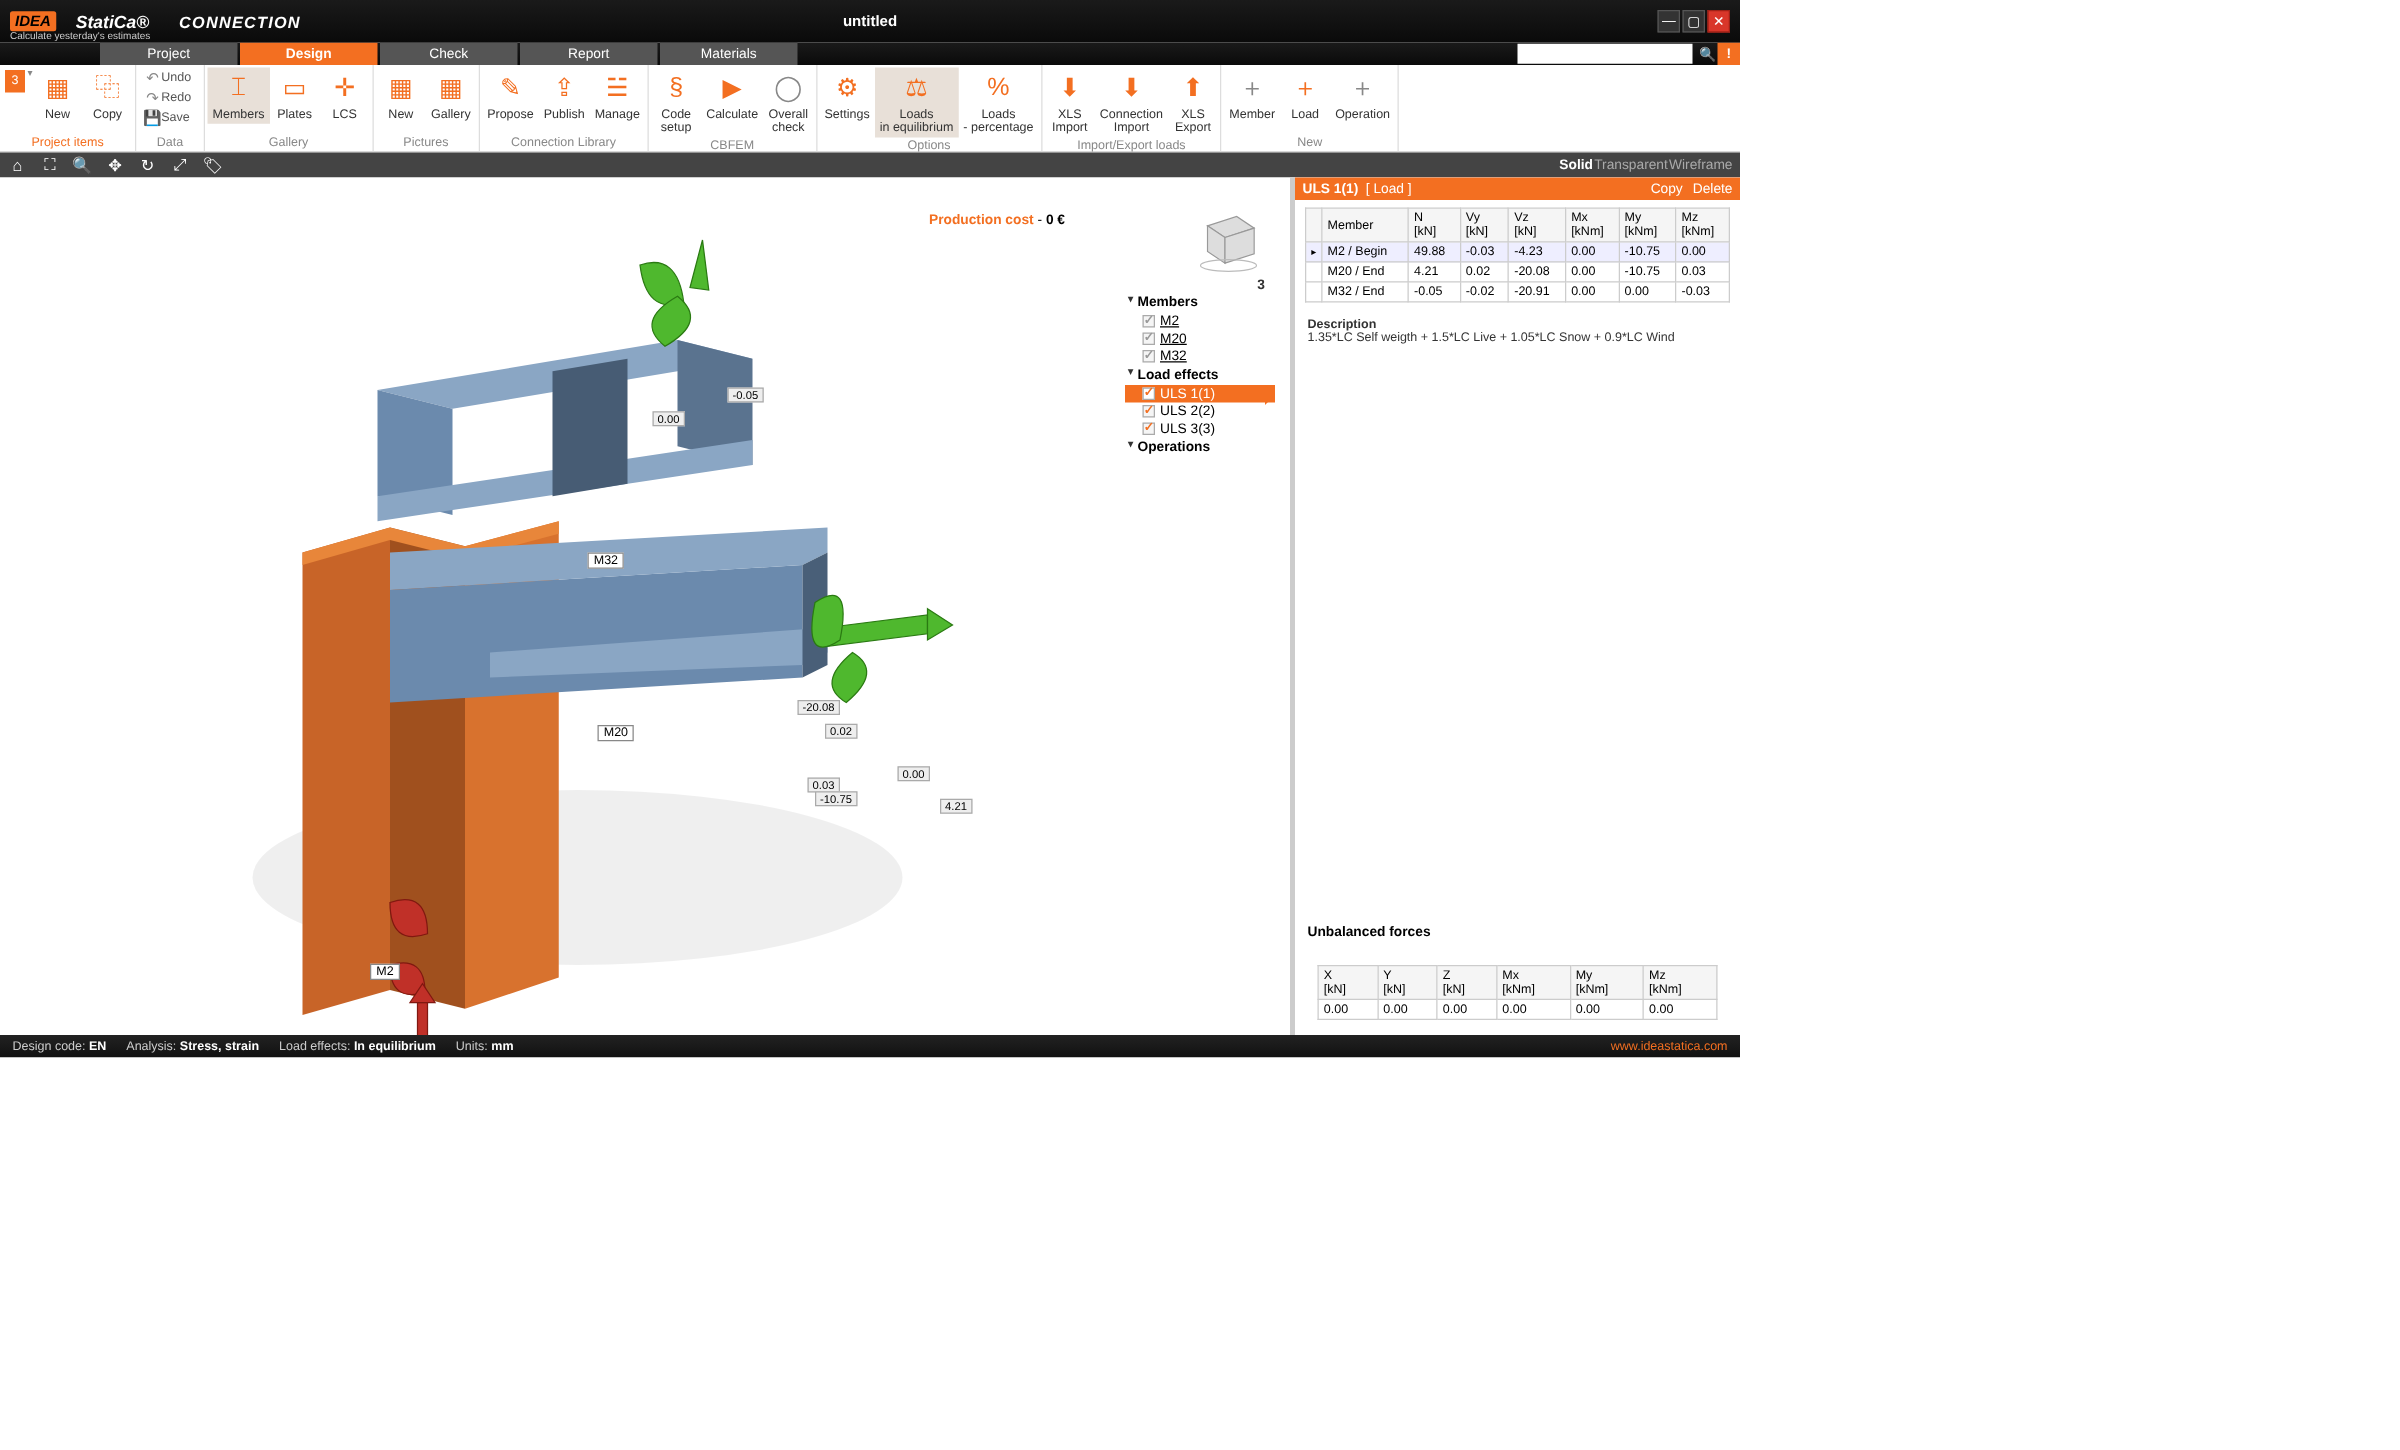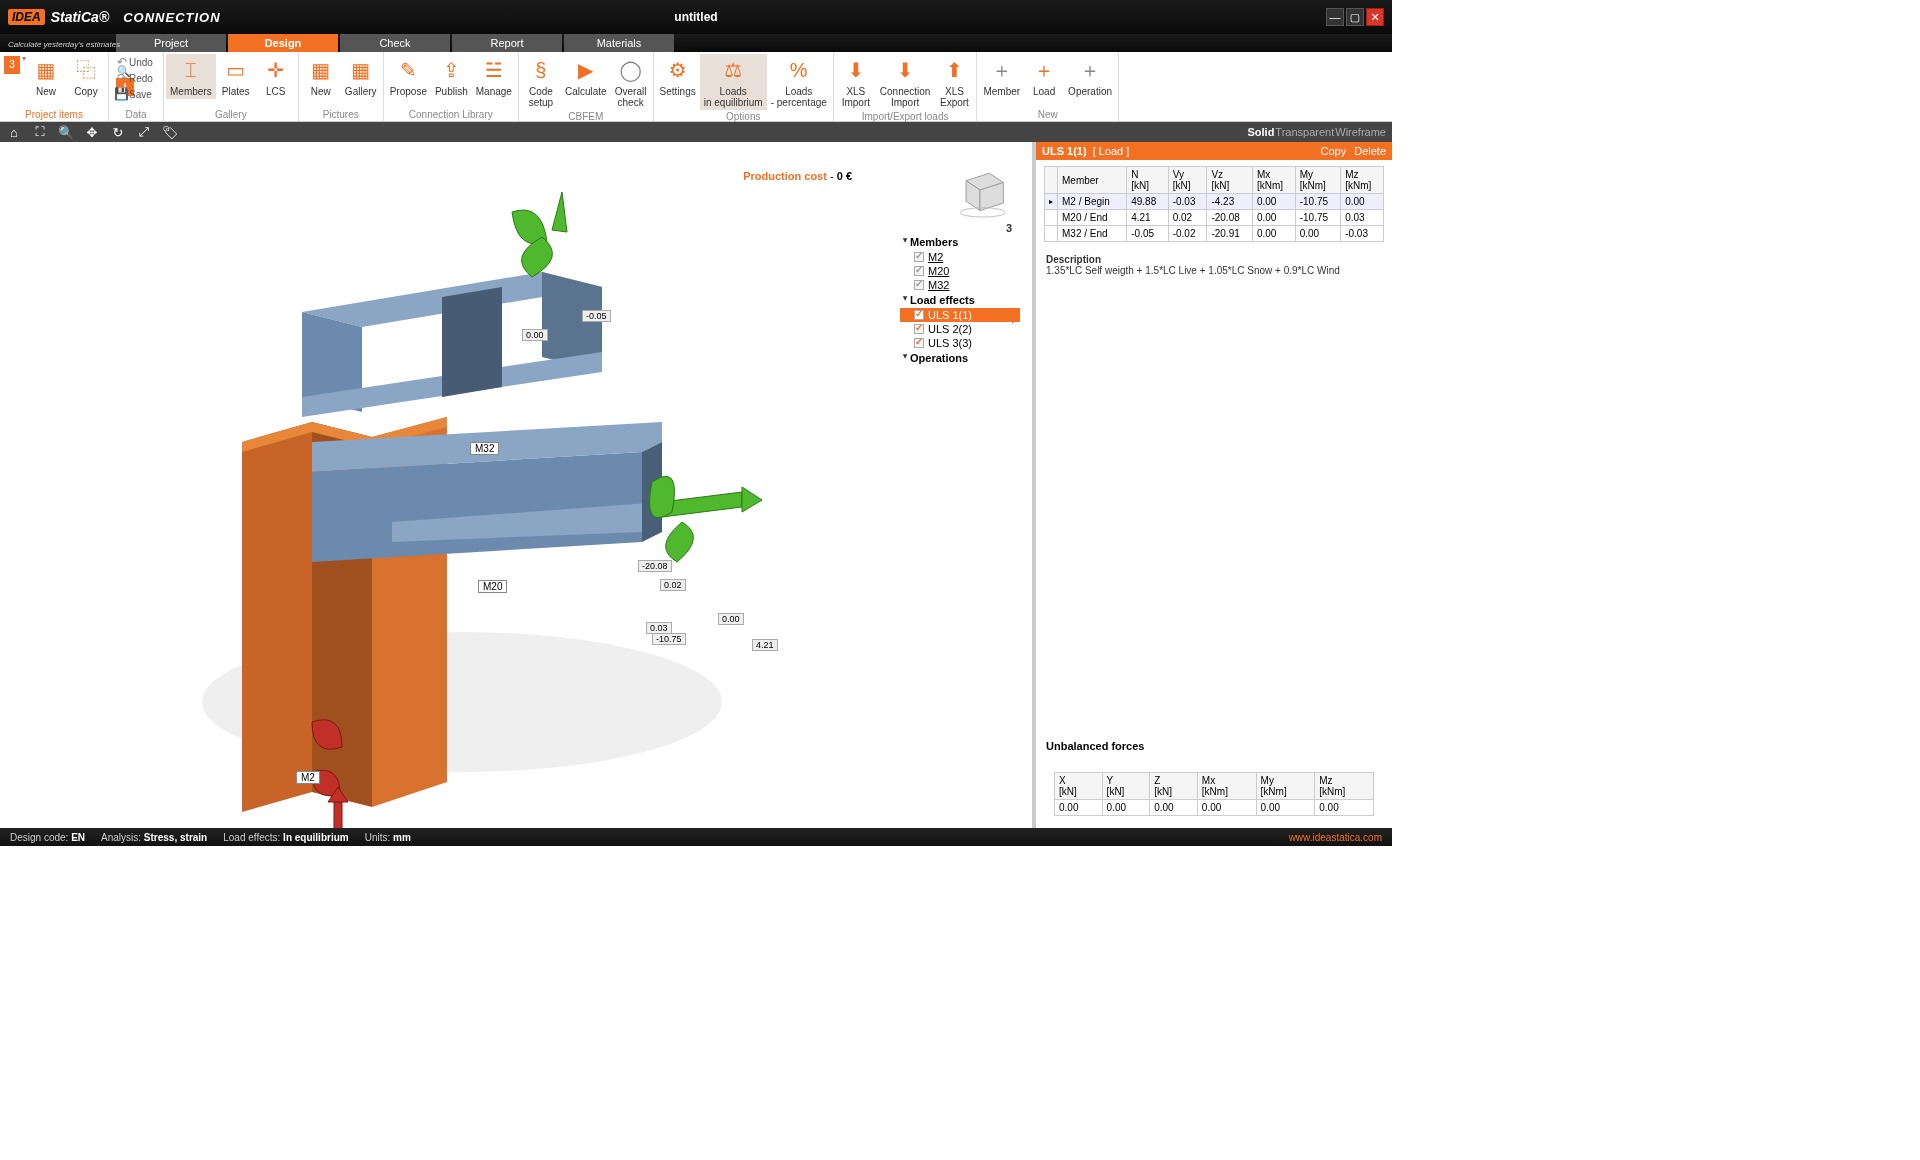--- a/index.html
+++ b/index.html
@@ -1,31 +1,31 @@
 <!DOCTYPE html>
 <html><head>
 <meta charset="utf-8">
 <style>
 * { box-sizing: border-box; margin: 0; padding: 0; }
 body { font-family: "Segoe UI", Arial, sans-serif; font-size: 11px; background: #fff; overflow: hidden; width: 1392px; height: 846px; }
 
 
 .titlebar { height: 34px; background: linear-gradient(#1a1a1a,#0a0a0a); display: flex; align-items: center; color: #fff; padding: 0 8px; position: relative; }
-.titlebar .logo { display: flex; align-items: center; gap: 6px; text-align: right; }
+.titlebar .logo { display: flex; align-items: center; gap: 16px; text-align: right; }
 .titlebar .logo-img { background:#f36f21; color:#000; font-weight:bold; font-style:italic; padding:1px 4px; border-radius:2px; font-size:12px;}
 .titlebar .logo-text { font-style: italic; font-weight: bold; font-size: 14px; }
 .titlebar .app-name { font-style: italic; font-weight: bold; font-size: 13px; margin-left: 8px; letter-spacing:1px;}
-.titlebar .tagline { position:absolute; left:8px; top:40px; font-size:8px; font-style:italic; color:#ccc;}
+.titlebar .tagline { position:absolute; left:8px; top:24px; font-size:8px; color:#ccc;}
 .titlebar .doc-title { position: absolute; left:50%; transform:translateX(-50%); font-size: 12px; font-weight: bold; }
 .titlebar .win-controls { margin-left: auto; display: flex; gap: 2px; }
 .titlebar .win-btn { width:18px; height:18px; background:#333; color:#fff; display:flex; align-items:center; justify-content:center; font-size:11px; cursor:pointer; border:1px solid #555;}
 .titlebar .win-btn.close { background:#d9362a; border-color:#a02016;}
 
 
-.navrow { height: 18px; background: linear-gradient(#1a1a1a,#0a0a0a); display:flex; align-items:stretch; padding-left:116px;flex-direction:column;}
+.navrow { height: 18px; background: linear-gradient(#1a1a1a,#0a0a0a); display:flex; align-items:stretch; padding-left:80px;}
 .navrow .navtab { width:110px; text-align:center; color:#fff; font-size:11px; line-height:18px; background:#555; margin-right:2px; cursor:pointer;}
 .navrow .navtab.active { background:#f36f21; font-weight:bold;}
 .navrow .spacer { flex:1;}
 .navrow .search { width:140px; height:16px; background:#fff; margin:1px 4px; border:none; font-size:10px; padding:0 4px;}
 .navrow .search-icon { width:16px; color:#888; display:flex; align-items:center; justify-content:center;}
 .navrow .help { width:18px; background:#f36f21; color:#fff; text-align:center; line-height:18px; font-weight:bold;}
 
 
 .ribbon { height:70px; background:#fff; border-bottom:1px solid #ccc; display:flex;}
 .ribbon .group { border-right:1px solid #ddd; display:flex; flex-direction:column; padding:2px 2px 0;}

